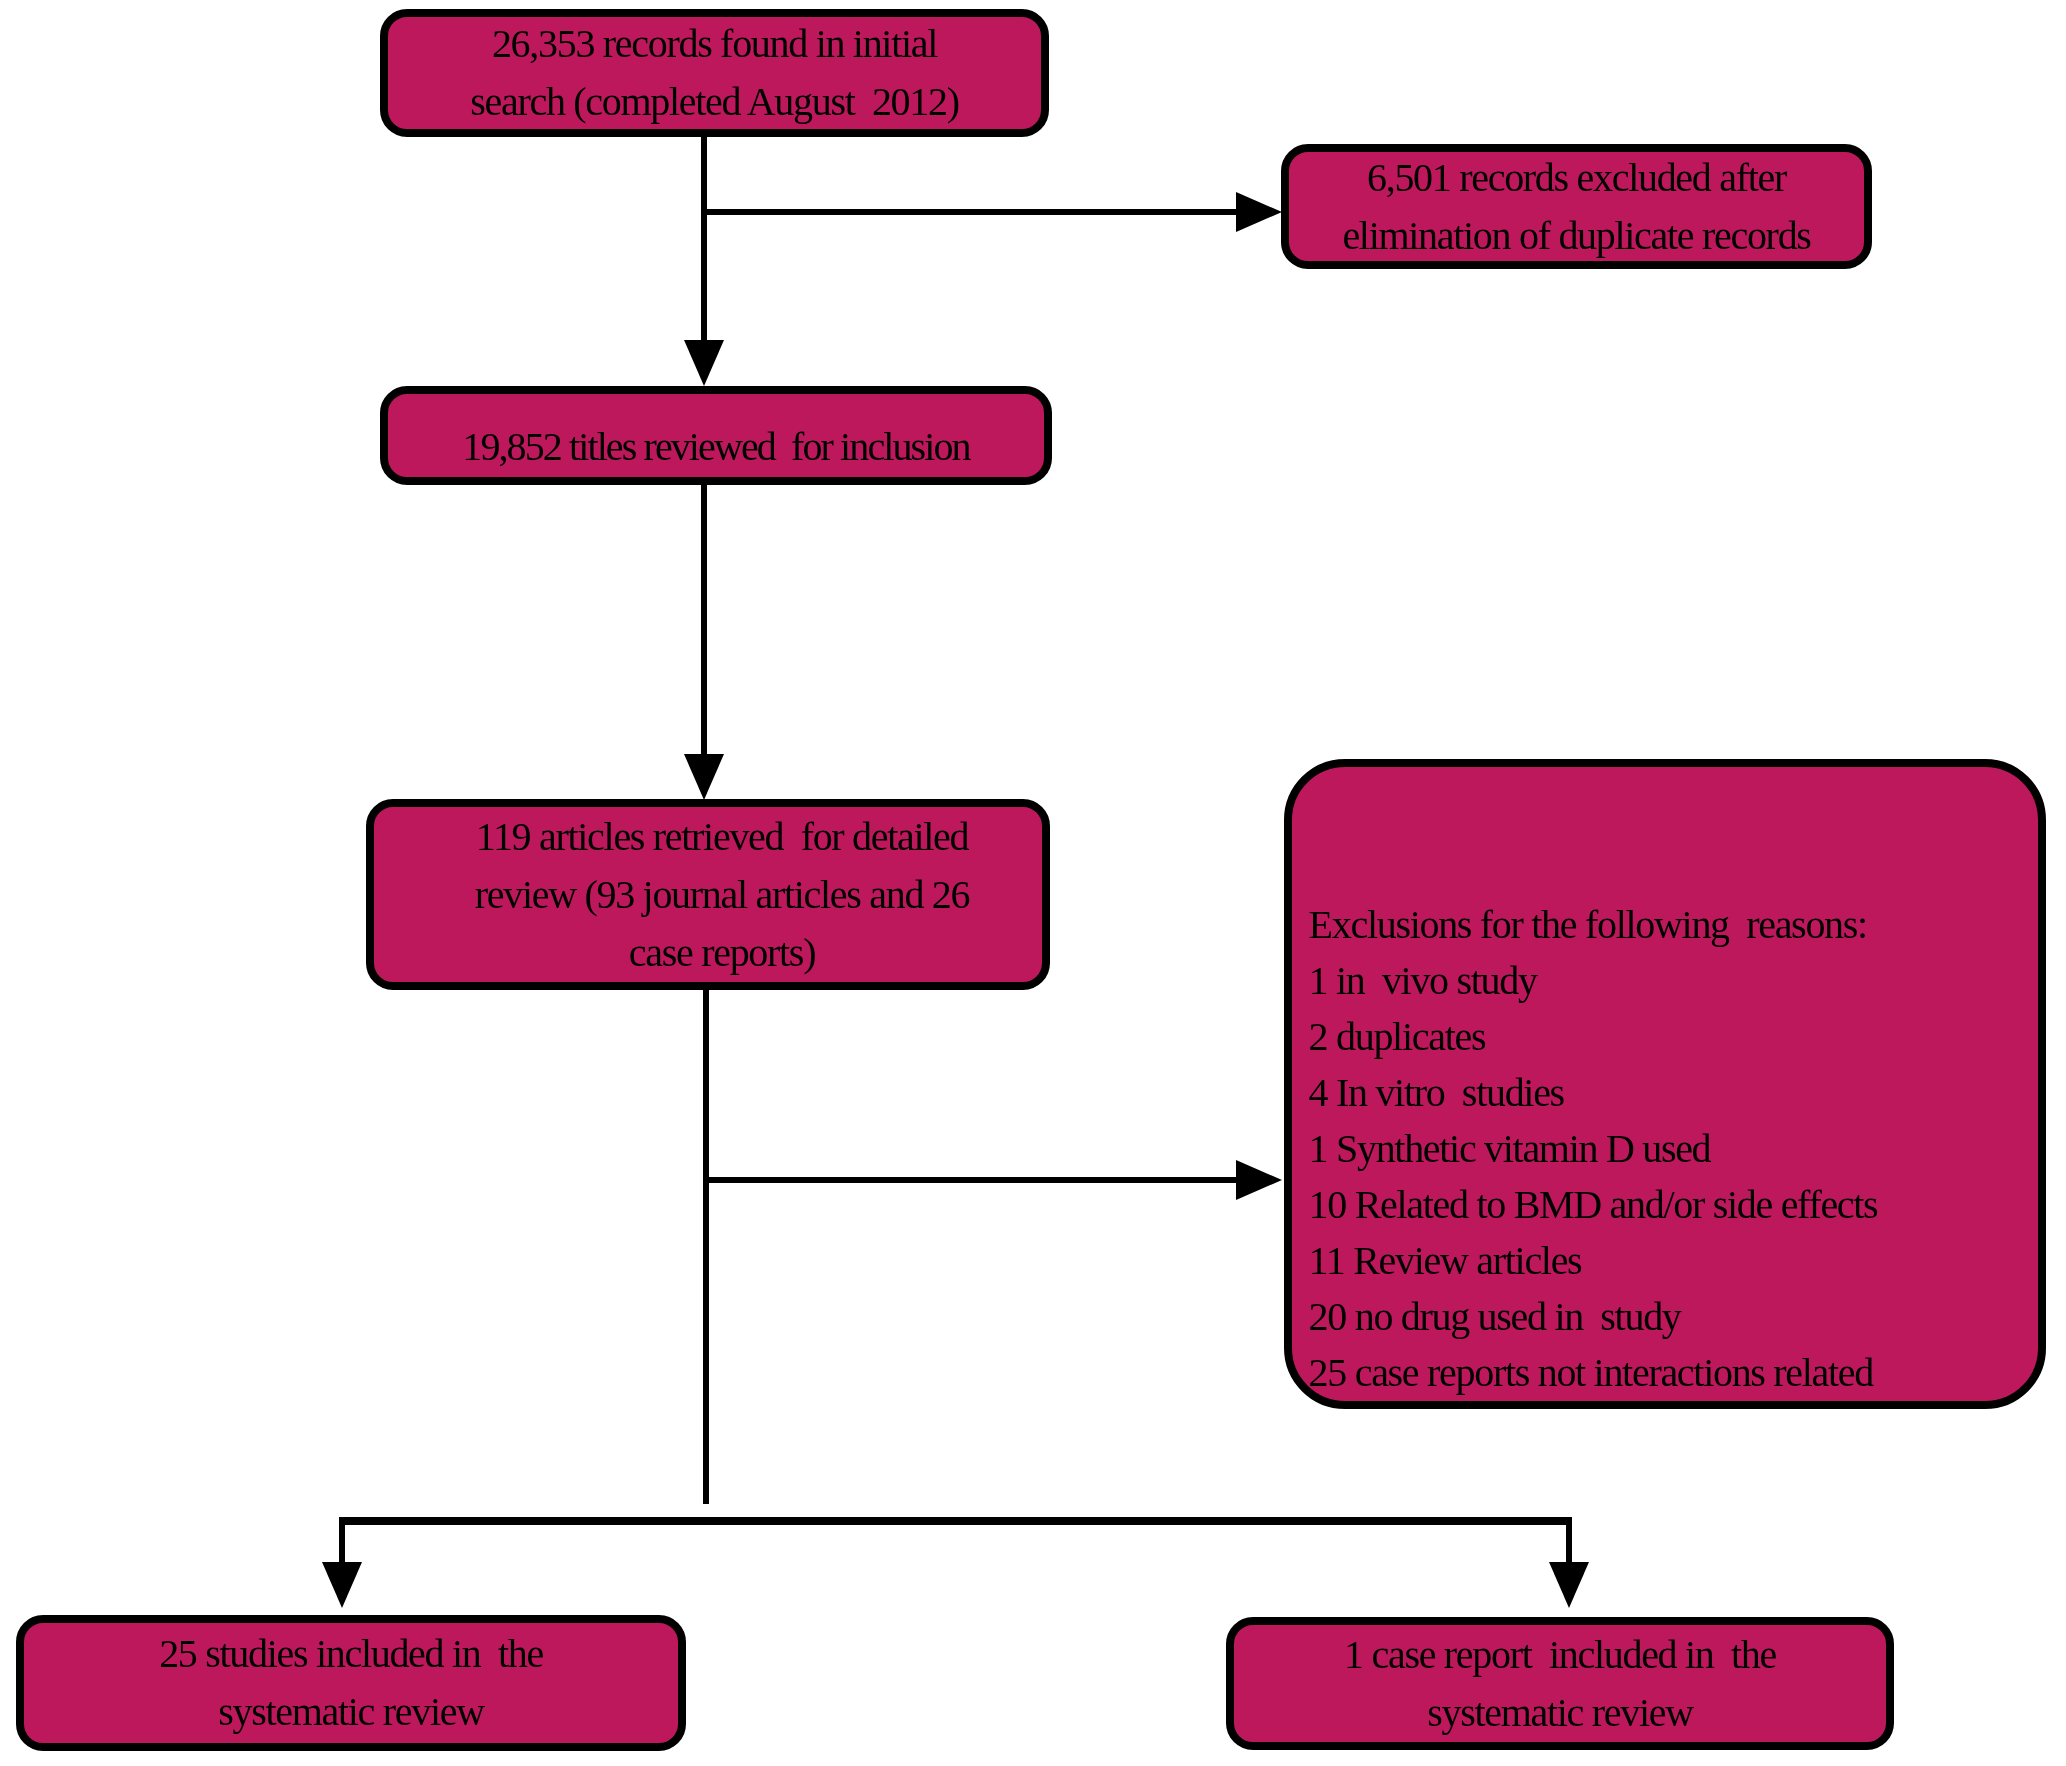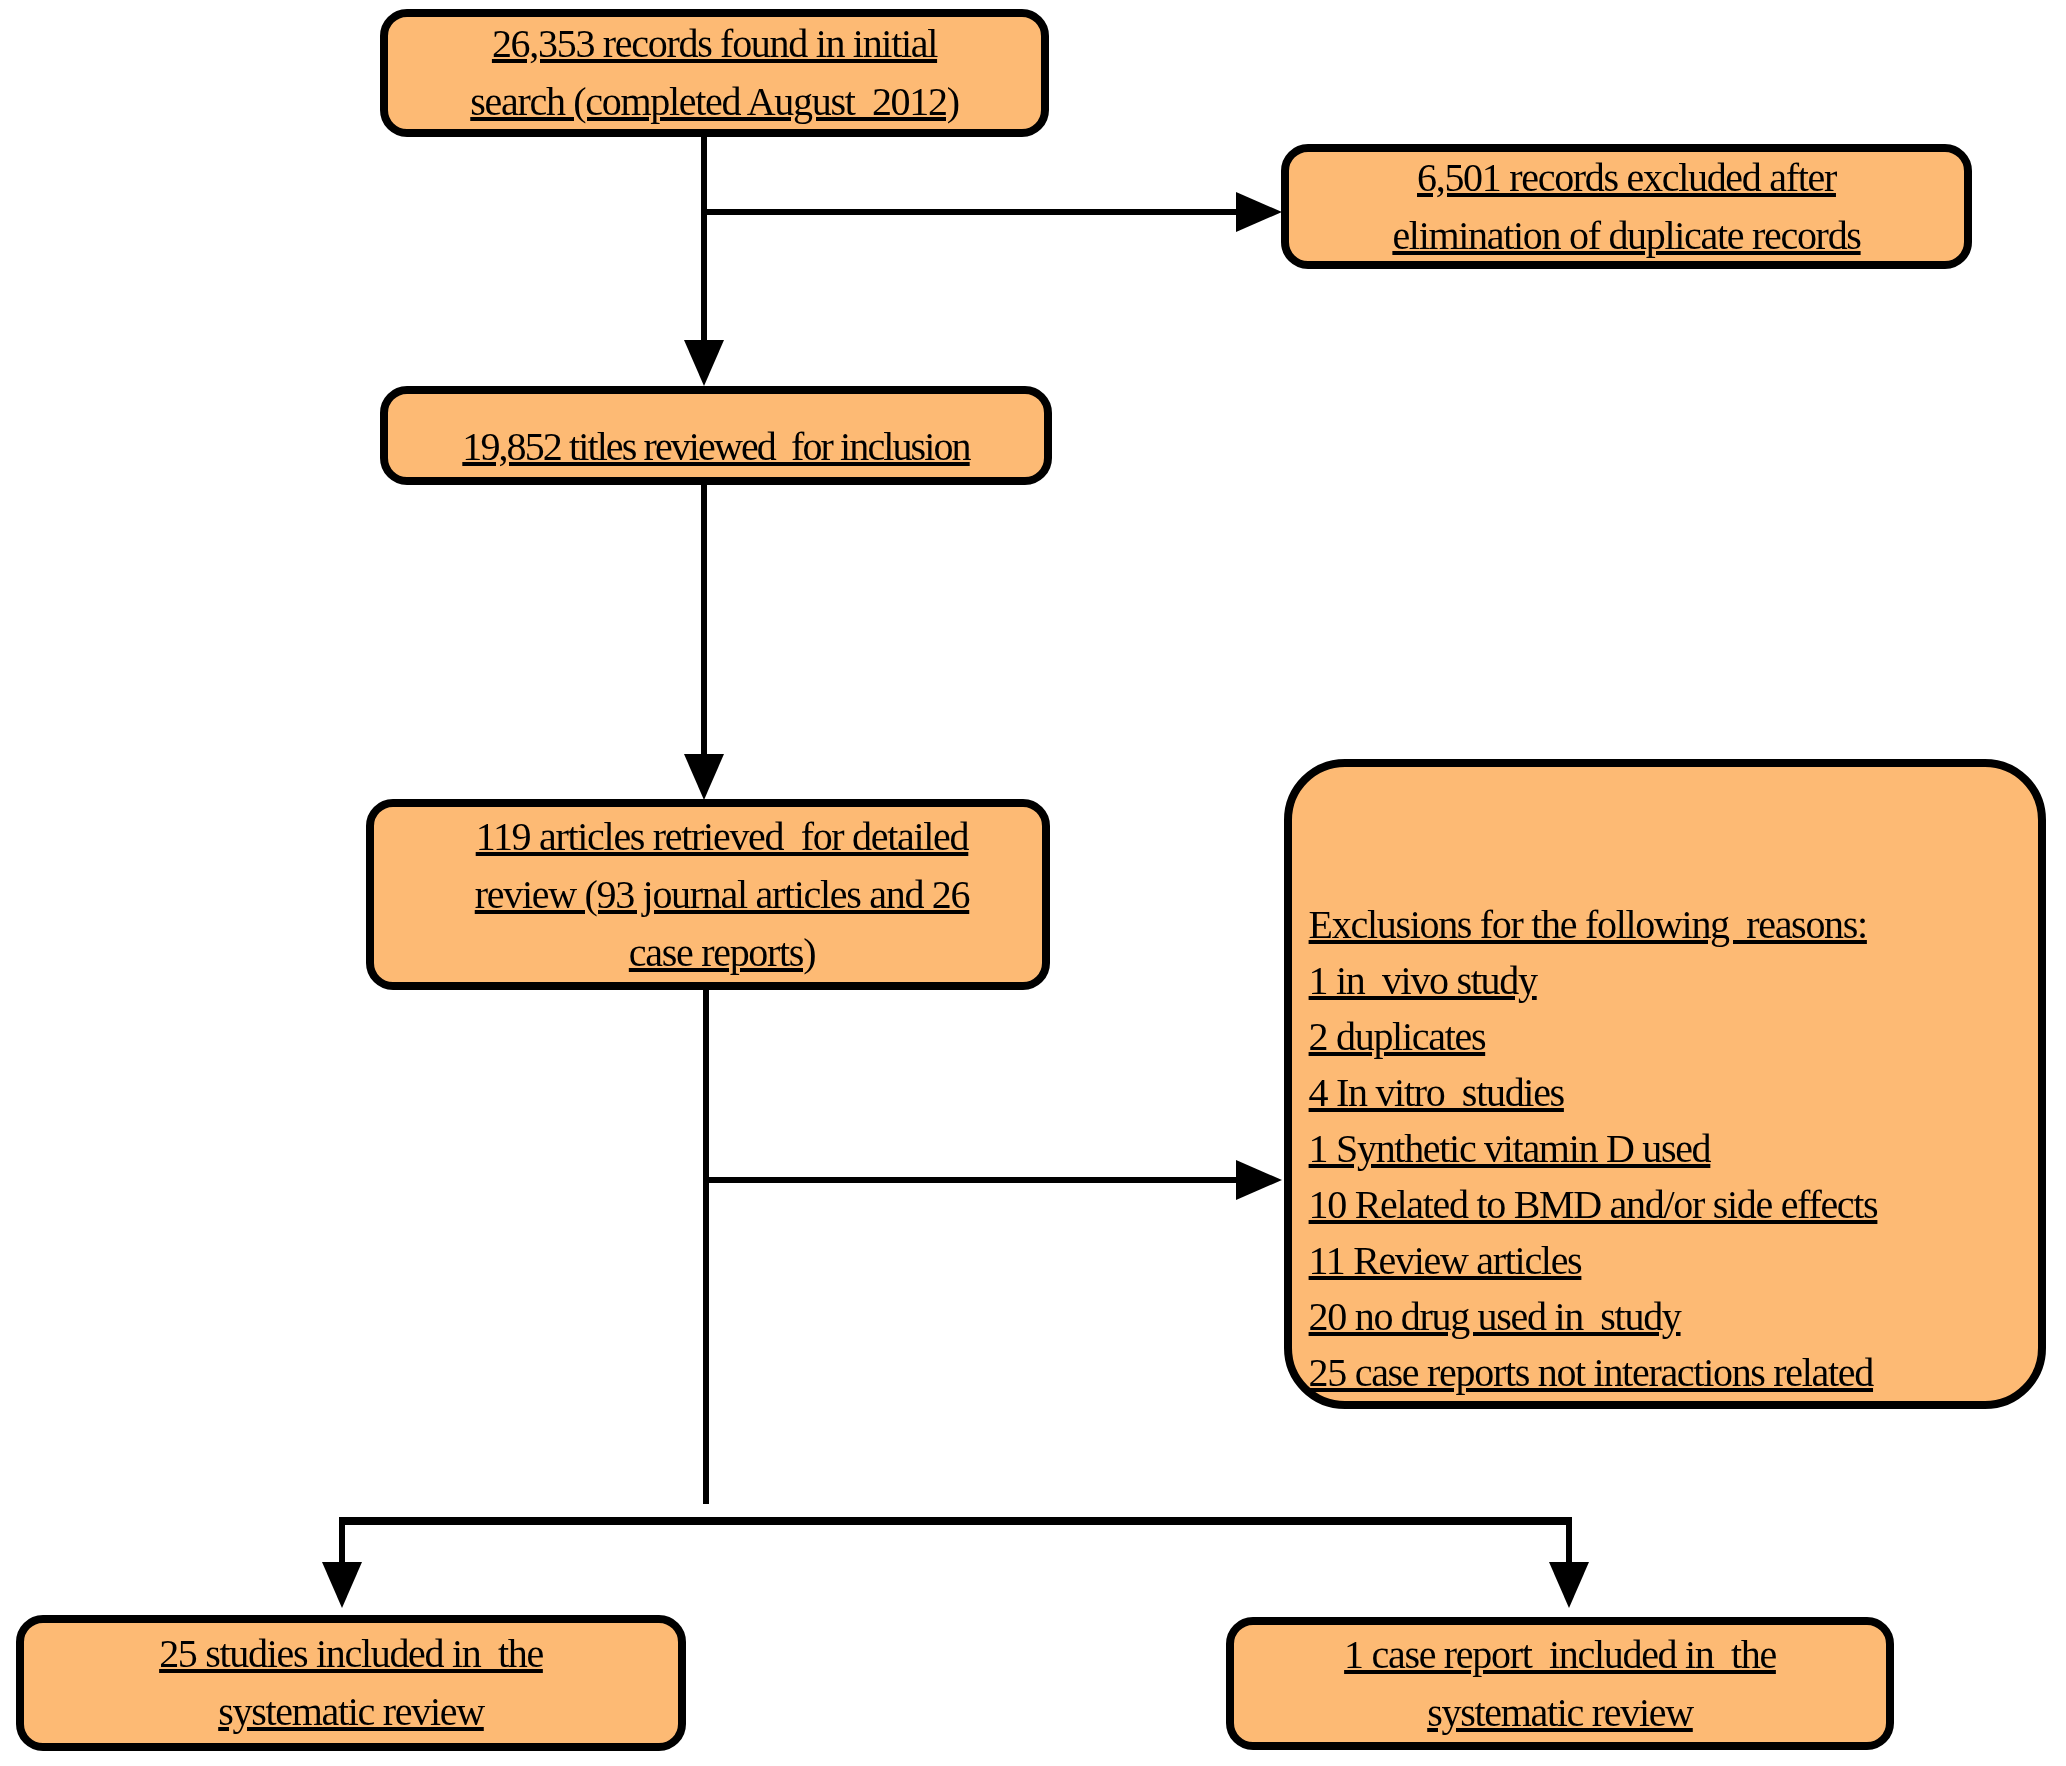--- a/index.html
+++ b/index.html
@@ -10,30 +10,29 @@
     background: #ffffff;
     font-family: "Liberation Serif", serif;
     color: #000000;
     overflow: hidden;
   }
   .node {
     position: absolute;
     box-sizing: border-box;
     border: 8.3px solid #000000;
     border-radius: 27px;
-    background: #fdba74;
+    background: #be185d;
     display: flex;
     flex-direction: column;
     justify-content: center;
     align-items: center;
     text-align: center;
     font-size: 40px;
     line-height: 58px;
     letter-spacing: -1.3px;
-    text-decoration: underline;
   }
   .tline { white-space: pre; }
   .node.top-align { justify-content: flex-start; padding-top: 24px; }
   .node.exclusions {
     border-radius: 61px;
     justify-content: flex-end;
     align-items: flex-start;
     text-align: left;
     padding: 9px 12.8px 0 16.6px;
     font-size: 40px;
@@ -57,21 +56,21 @@
 </head>
 <body>
 
 <div class="canvas">
 
   <div class="node" style="left:380px; top:9px; width:669px; height:128px;">
     <div class="tline">26,353 records found in initial</div>
     <div class="tline">search (completed August  2012)</div>
   </div>
 
-  <div class="node" style="left:1281px; top:144px; width:691px; height:125px;">
+  <div class="node" style="left:1281px; top:144px; width:591px; height:125px;">
     <div class="tline">6,501 records excluded after</div>
     <div class="tline">elimination of duplicate records</div>
   </div>
 
   <div class="node top-align" style="left:380px; top:386px; width:672px; height:99px; letter-spacing:-1.9px;">
     <div class="tline">19,852 titles reviewed  for inclusion</div>
   </div>
 
   <div class="node" style="left:366px; top:799px; width:684px; height:191px;padding-left:28px;">
     <div class="tline">119 articles retrieved  for detailed</div>

